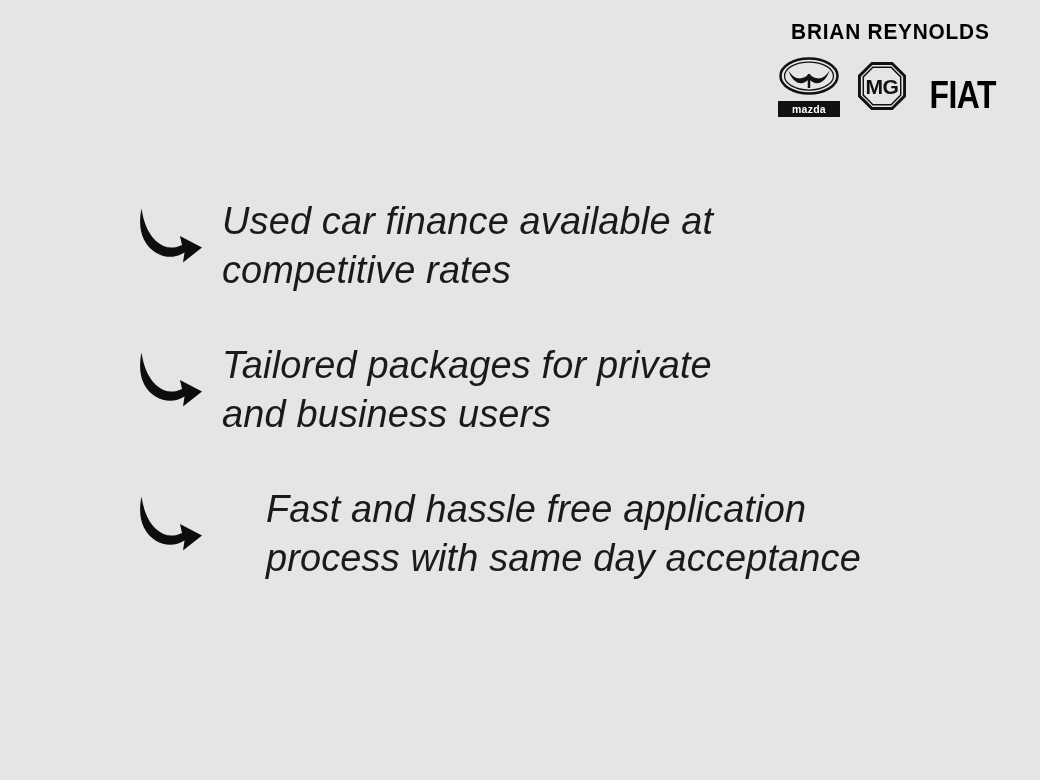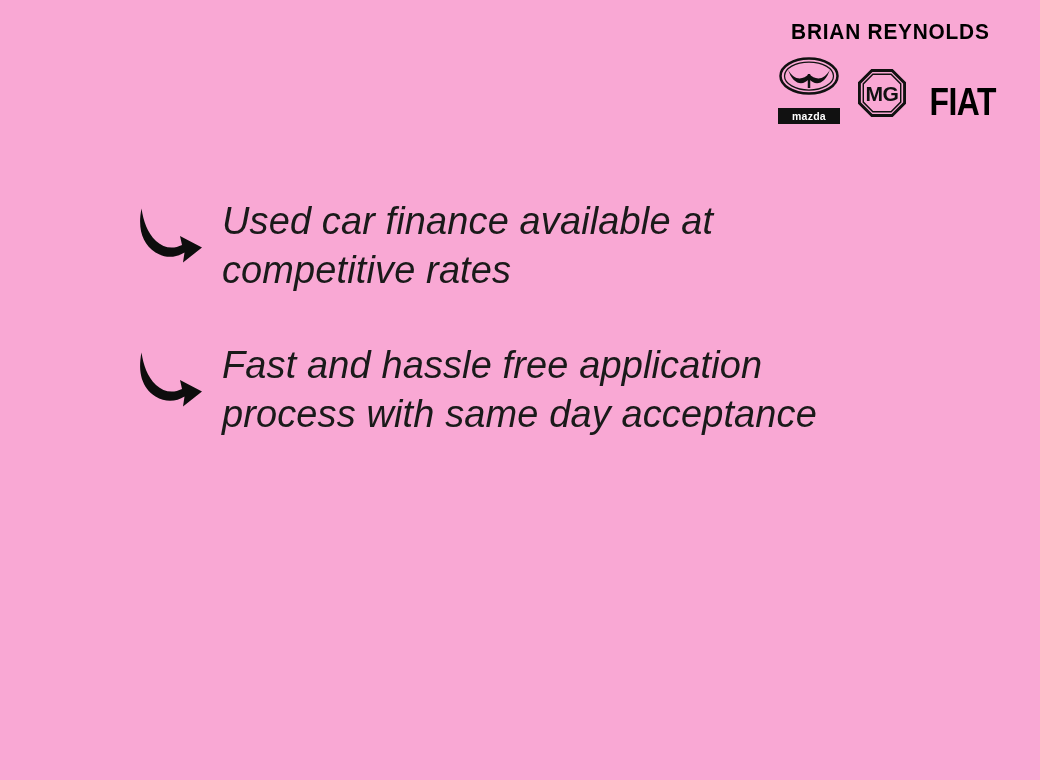--- a/index.html
+++ b/index.html
@@ -14,21 +14,21 @@
     font-family: "Liberation Sans", sans-serif;
     color: #111111;
     overflow: hidden;
     position: relative;
   }
 
   .slide {
     position: relative;
     width: 1040px;
     height: 780px;
-    background: #f9a8d4;
+    background: #e5e5e5;
   }
 
   
   .brand-block {
     position: absolute;
     top: 22px;
     right: 42px;
     width: 216px;
     display: flex;
     flex-direction: column;
@@ -56,21 +56,21 @@
     width: 100%;
   }
 
   .marque {
     display: flex;
     flex-direction: column;
     align-items: center;
   }
 
   .marque-mazda .mazda-mark { display: block; }
-  .marque-mazda .mazda-word { display: block; margin-top: 9px; }
+  .marque-mazda .mazda-word { display: block; margin-top: 2px; }
   .marque-mg { padding-bottom: 7px; justify-content: center; }
   .marque-fiat { padding-bottom: 7px; }
 
   .fiat-word {
     font-family: "Liberation Sans", sans-serif;
     font-weight: 700;
     font-size: 37px;
     line-height: 0.92;
     letter-spacing: -0.5px;
     color: #000000;
@@ -85,21 +85,21 @@
     top: 196px;
     width: 860px;
     font-style: italic;
   }
 
   .bullet {
     display: flex;
     align-items: flex-start;
     margin-bottom: 46px;
   }
-  .bullet:last-child { margin-bottom: 16px; }
+  .bullet:last-child { margin-bottom: 16px; gap: 44px; }
 
   .bullet-arrow {
     flex: 0 0 auto;
     width: 76px;
     height: 70px;
     margin-top: 6px;
     margin-right: 18px;
   }
   .bullet-arrow svg { display: block; width: 100%; height: 100%; }
 
@@ -175,20 +175,37 @@
                    L 52 34
                    L 54 43
                    C 45 47.5, 35.5 46, 28 39
                    C 19 30.5, 15.5 19, 13.5 6.5 Z" fill="#0d0d0d"></path>
         </svg>
       </span>
       <span class="bullet-text">Used car finance available at
 competitive rates</span>
     </div>
 
+    <div class="bullet">
+      <span class="bullet-arrow">
+        <svg viewBox="0 0 76 70" aria-hidden="true">
+          <path d="M13.5 6.5
+                   C 9.5 26, 14 42, 27.5 50.5
+                   C 38 57, 48.5 55.5, 56.5 50.5
+                   L 55 60.5
+                   L 74 45.5
+                   L 52 34
+                   L 54 43
+                   C 45 47.5, 35.5 46, 28 39
+                   C 19 30.5, 15.5 19, 13.5 6.5 Z" fill="#0d0d0d"></path>
+        </svg>
+      </span>
+      <span class="bullet-text">Tailored packages for private
+and business users</span>
+    </div>
 
     <div class="bullet">
       <span class="bullet-arrow">
         <svg viewBox="0 0 76 70" aria-hidden="true">
           <path d="M13.5 6.5
                    C 9.5 26, 14 42, 27.5 50.5
                    C 38 57, 48.5 55.5, 56.5 50.5
                    L 55 60.5
                    L 74 45.5
                    L 52 34

